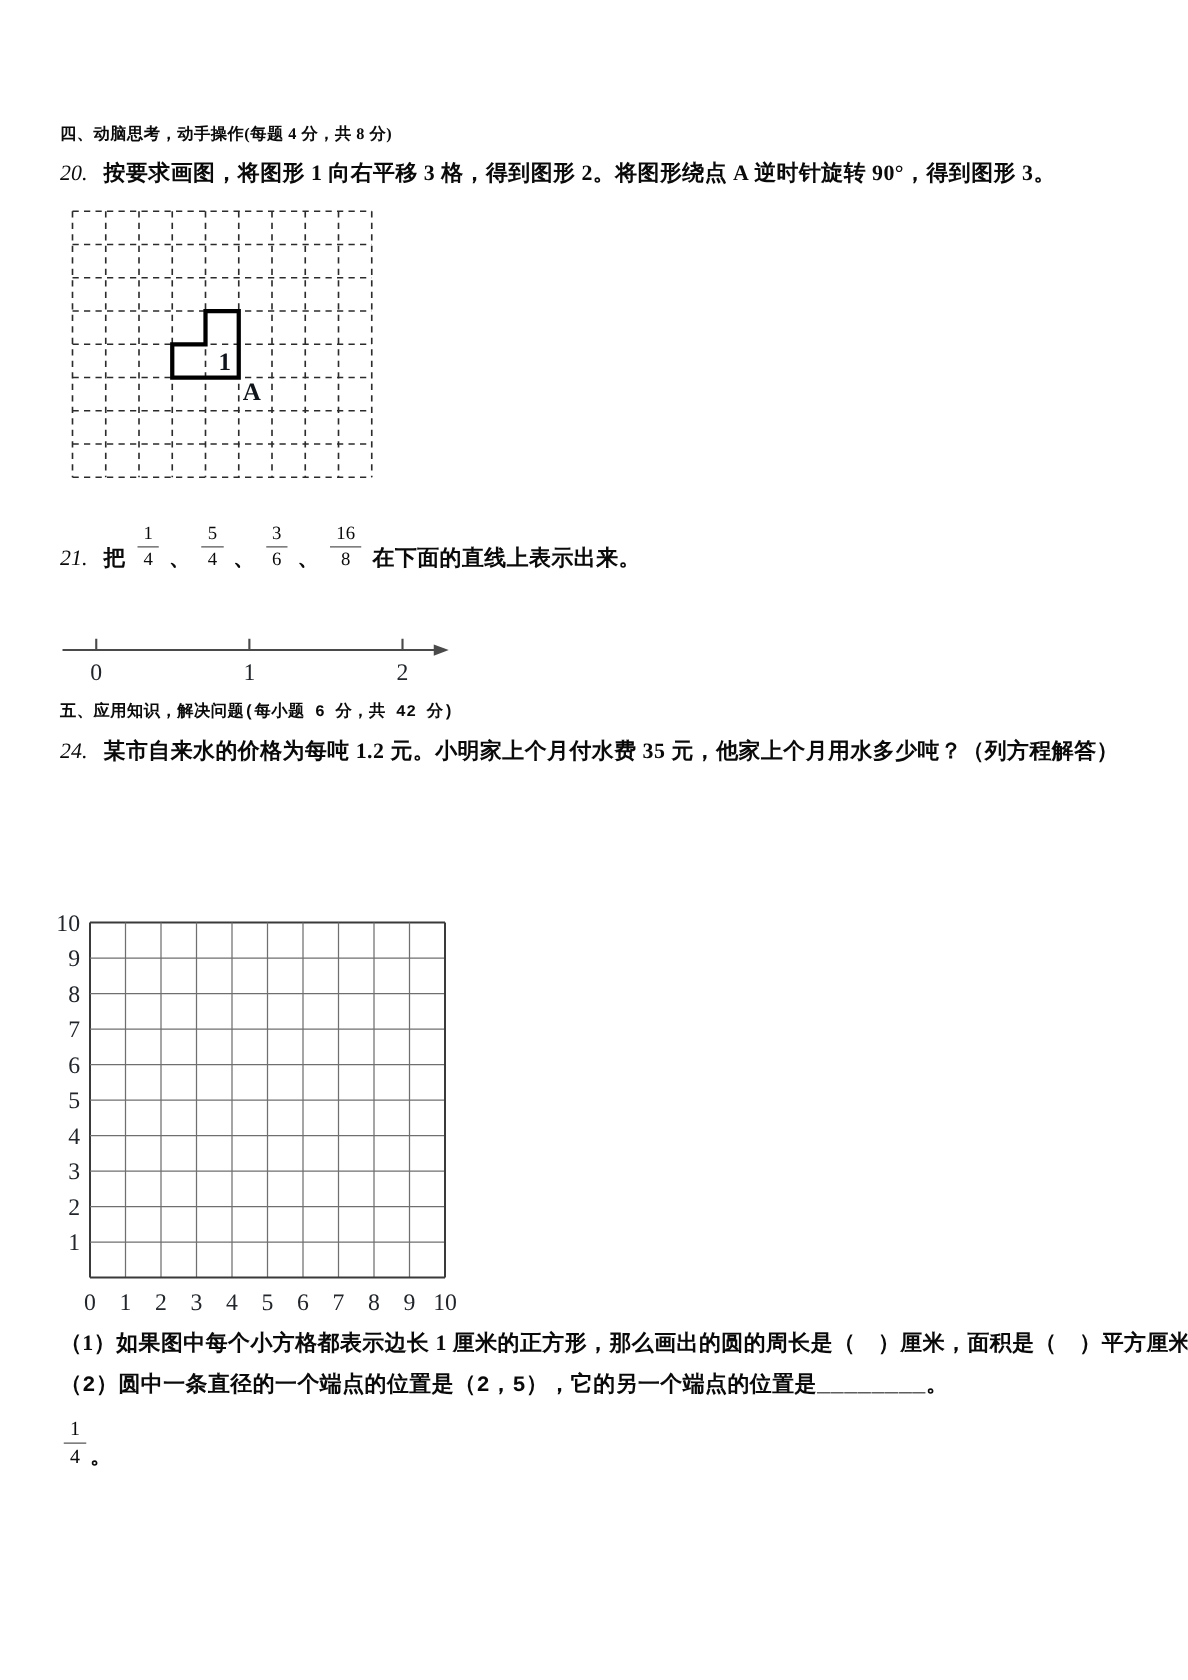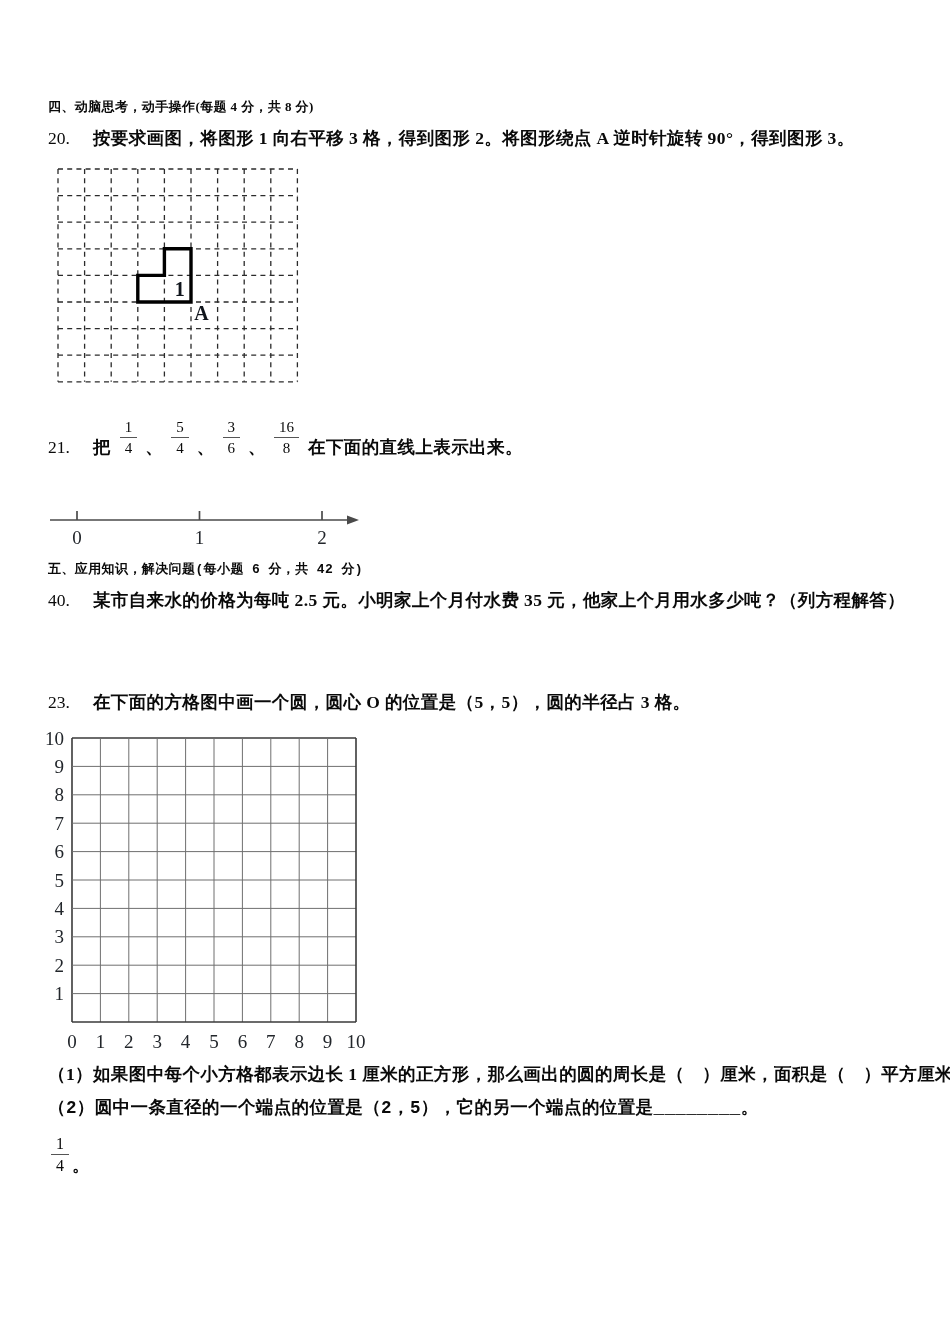--- a/index.html
+++ b/index.html
@@ -1,21 +1,21 @@
 <!DOCTYPE html>
 <html><head>
 <meta charset="utf-8">
 <style>
   * { margin:0; padding:0; box-sizing:border-box; }
   html,body { width:950px; height:1344px; background:#ffffff; }
   body { position:relative; font-family:"Liberation Serif", serif; color:#000; overflow:hidden; }
   .page { position:absolute; inset:0; }
   .line { position:absolute; left:48px; font-size:17.5px; font-weight:bold; letter-spacing:0.4px; white-space:nowrap; color:#0a0a0a; }
   .heading { font-size:13px; }
-  .qnum { font-weight:normal; letter-spacing:0; margin-right:23px; }
+  .qnum { font-weight:normal; letter-spacing:0; margin-right:13px;font-style:italic; }
   .subq { font-size:17.5px; }
   .frac { display:inline-block; text-align:center; font-size:15px; font-weight:normal; letter-spacing:0; line-height:1.2; margin:0 3px; vertical-align:baseline; }
   .frac .num { display:block; border-bottom:1.4px solid #555; padding:0 5px 1px; }
   .frac .den { display:block; padding-top:1px; }
   .frac-big { font-size:16px; }
   .sep { margin:0 5px; }
   .pad-r { margin-right:6px; }
   svg { position:absolute; overflow:visible; }
   .dash-line { stroke:#2b2b2b; stroke-width:1.3; stroke-dasharray:5 4.2; }
   .shape-outline { fill:none; stroke:#000; stroke-width:3.4; stroke-linejoin:miter; }
@@ -76,26 +76,23 @@
       <text x="169.5" y="46" text-anchor="middle" class="axis-label">1</text>
       <line x1="292" y1="13" x2="292" y2="22" class="nl-stroke"></line>
       <text x="292" y="46" text-anchor="middle" class="axis-label">2</text>
     </svg>
 
   <div class="line heading" style="top:560px;font-family:Liberation Mono, monospace;">
     <span>五、应用知识，解决问题(每小题 6 分，共 42 分)</span>
   </div>
 
   <div class="line" style="top:588px;">
-    <span class="qnum">40.</span><span>某市自来水的价格为每吨 2.5 元。小明家上个月付水费 35 元，他家上个月用水多少吨？（列方程解答）</span>
+    <span class="qnum">24.</span><span>某市自来水的价格为每吨 1.2 元。小明家上个月付水费 35 元，他家上个月用水多少吨？（列方程解答）</span>
   </div>
 
-  <div class="line" style="top:690px;">
-    <span class="qnum">23.</span><span>在下面的方格图中画一个圆，圆心 O 的位置是（5，5），圆的半径占 3 格。</span>
-  </div>
 
   <svg id="coord-grid" width="350" height="330" style="left:35px; top:730px;">
       <line x1="37" y1="8" x2="37" y2="292" class="grid-outer"></line>
       <line x1="37" y1="8" x2="321" y2="8" class="grid-outer"></line>
       <line x1="65.4" y1="8" x2="65.4" y2="292" class="grid-inner"></line>
       <line x1="37" y1="36.4" x2="321" y2="36.4" class="grid-inner"></line>
       <line x1="93.8" y1="8" x2="93.8" y2="292" class="grid-inner"></line>
       <line x1="37" y1="64.8" x2="321" y2="64.8" class="grid-inner"></line>
       <line x1="122.19999999999999" y1="8" x2="122.19999999999999" y2="292" class="grid-inner"></line>
       <line x1="37" y1="93.19999999999999" x2="321" y2="93.19999999999999" class="grid-inner"></line>

